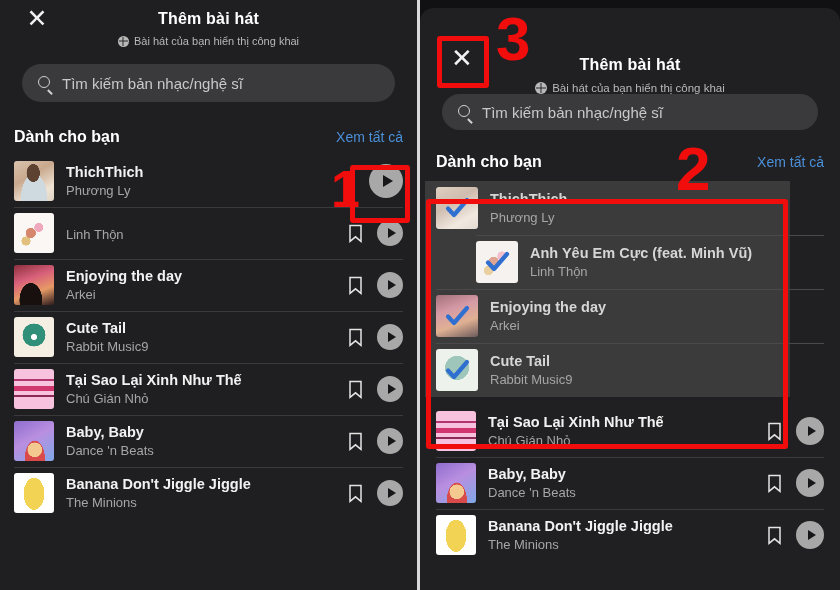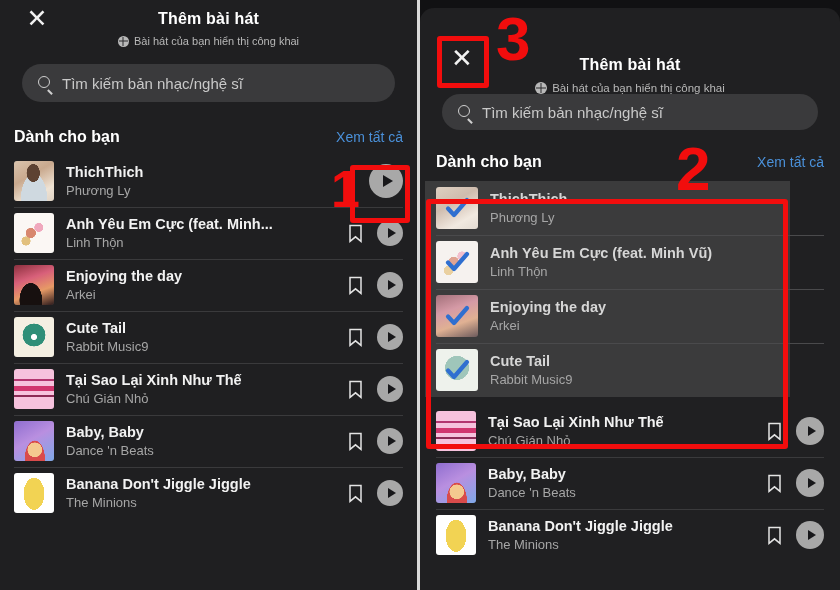--- a/index.html
+++ b/index.html
@@ -156,21 +156,20 @@
           </div>
         </div>
 
         <div class="row" style="height:52px;padding:0 14px;">
           <span style="position:absolute;left:14px;right:14px;top:0;height:1px;background:#3a3a3c;"></span>
           <div class="thumb" style="width:40px;height:40px;">
             <span class="art" style="background:#fbf7f4;"></span>
             <span class="art" style="background:radial-gradient(circle at 42% 50%,#d8876f 0 16%,transparent 17%),radial-gradient(circle at 62% 36%,#f0a8bd 0 12%,transparent 13%),radial-gradient(circle at 30% 70%,#e2c07e 0 11%,transparent 12%);"></span>
           </div>
           <div class="meta" style="padding-left:12px;">
-            <div class="song" style="font-size:14.5px;">Anh Yêu Em Cực (feat. Minh...</div>
             <div class="artist" style="font-size:13px;padding-top:3px;">Linh Thộn</div>
           </div>
           <div class="bookmark" style="margin-left:8px;">
             <svg width="15" height="19" viewBox="0 0 15 19">
               <path d="M2 1.4h11v16l-5.5-4.6L2 17.4z" fill="none" stroke="#e4e4e4" stroke-width="1.5"></path>
             </svg>
           </div>
           <div class="play" style="width:26px;height:26px;margin-left:14px;">
             <span class="tri" style="border-width:5px 0 5px 8px;border-left-color:#17171a;margin-left:3px;"></span>
           </div>
@@ -324,21 +323,21 @@
                 <path d="M4 13.5 L10 20 L23 5" fill="none" stroke="#2f6fd0" stroke-width="4.2" stroke-linecap="round" stroke-linejoin="round"></path>
               </svg>
             </span>
           </div>
           <div class="meta" style="padding-left:12px;">
             <div class="song" style="font-size:14.5px;color:#d6d6d6;">ThichThich</div>
             <div class="artist" style="font-size:13px;padding-top:3px;">Phương Ly</div>
           </div>
         </div>
 
-        <div class="row" style="height:54px;padding:0 16px;">
+        <div class="row" style="height:54px;padding:0 16px;margin-left:40px;">
           <span style="position:absolute;left:16px;right:16px;top:0;height:1px;background:#4a4a4c;"></span>
           <div class="thumb" style="width:42px;height:42px;">
             <span class="art" style="background:#f6f2ef;"></span>
             <span class="art" style="background:radial-gradient(circle at 42% 50%,#e0a493 0 16%,transparent 17%),radial-gradient(circle at 62% 36%,#f3bfcd 0 12%,transparent 13%),radial-gradient(circle at 30% 70%,#ead0a0 0 11%,transparent 12%);"></span>
             <span class="chk">
               <svg width="26" height="26" viewBox="0 0 26 26">
                 <path d="M4 13.5 L10 20 L23 5" fill="none" stroke="#2f6fd0" stroke-width="4.2" stroke-linecap="round" stroke-linejoin="round"></path>
               </svg>
             </span>
           </div>

